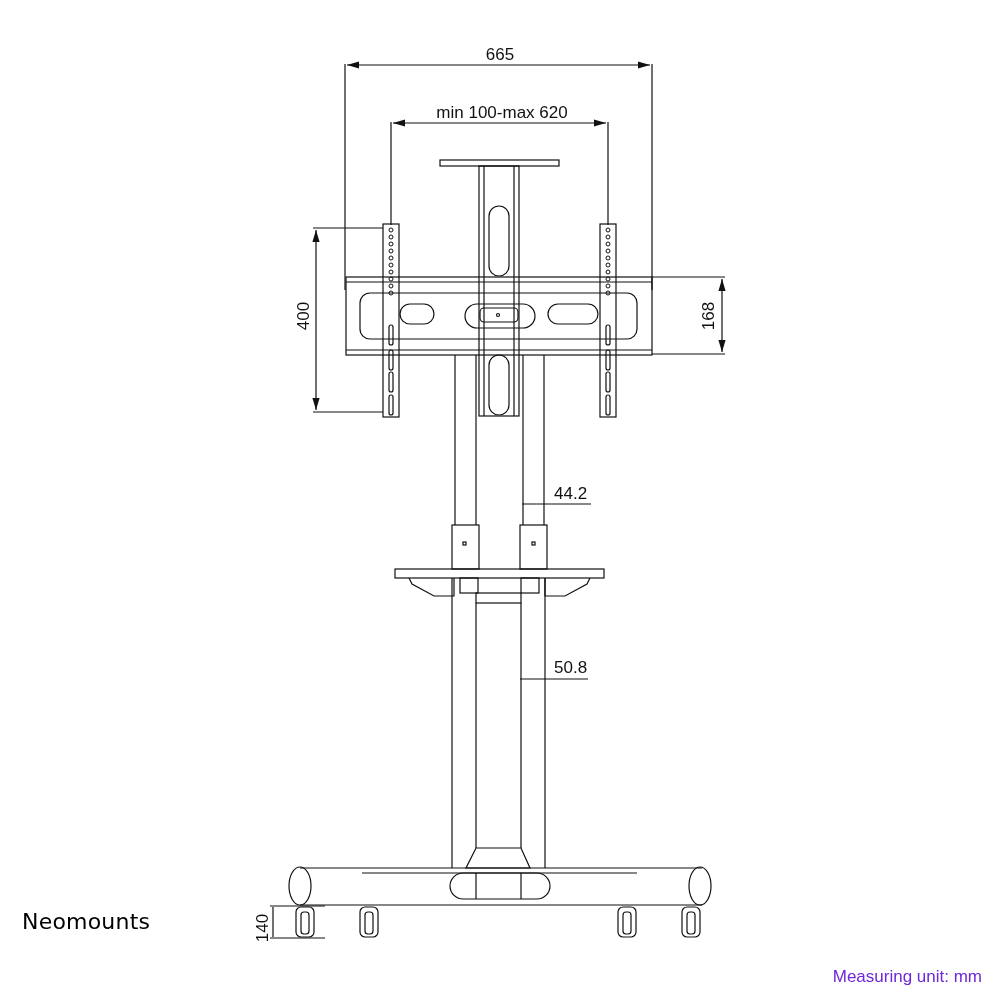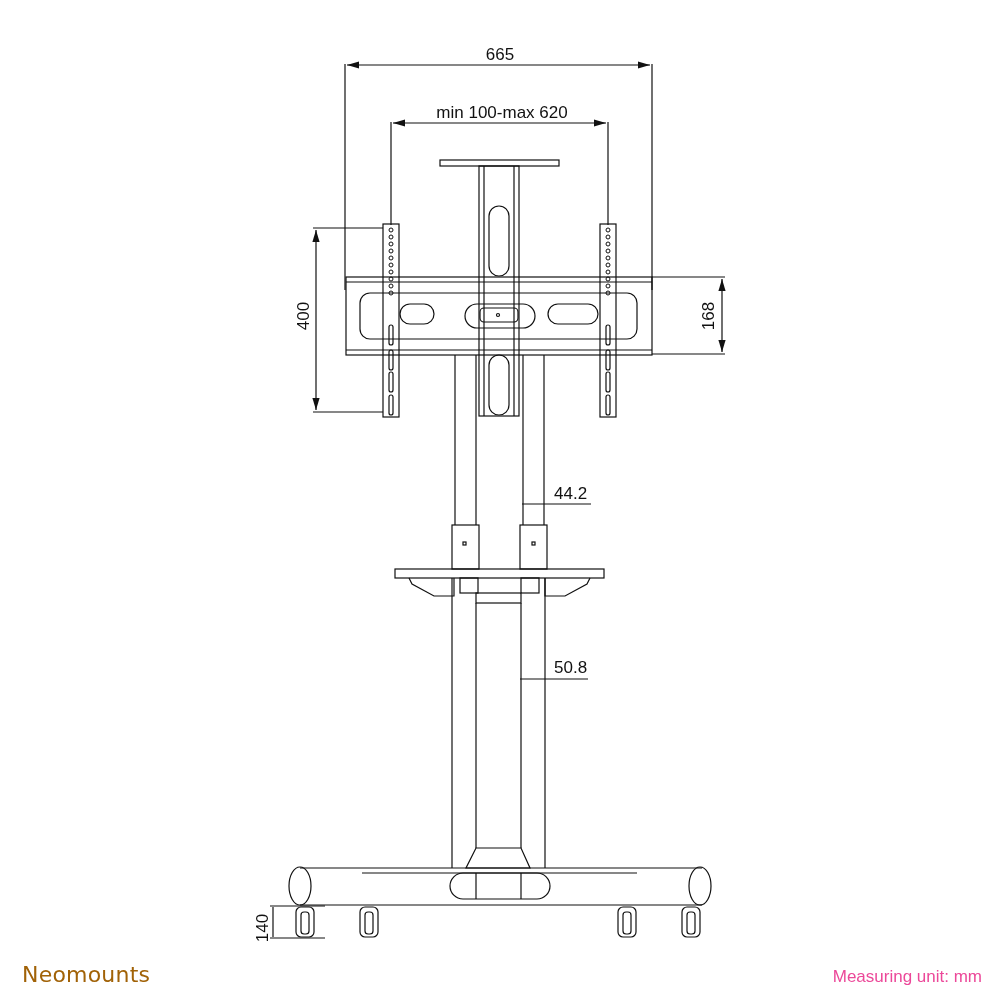--- a/index.html
+++ b/index.html
@@ -1,20 +1,20 @@
 <!DOCTYPE html>
 <html><head>
 <meta charset="utf-8">
 <style>
   html, body { margin:0; padding:0; background:#ffffff; }
   body { width:1004px; height:1004px; position:relative; overflow:hidden; font-family:"Liberation Sans", sans-serif; }
   svg { position:absolute; left:0; top:0; }
   .dim { font-family:"Liberation Sans", sans-serif; font-size:17px; fill:#111; }
-  .brand { position:absolute; left:22px; top:962px; font-family:"DejaVu Sans", sans-serif; font-size:22px; color:#a16207; letter-spacing:0.2px; }
-  .unit { position:absolute; right:22px; top:967px; font-family:"Liberation Sans", sans-serif; font-size:17px; color:#ec4899; }
+  .brand { position:absolute; left:22px; top:909px; font-family:"DejaVu Sans", sans-serif; font-size:22px; color:#000000; letter-spacing:0.2px; }
+  .unit { position:absolute; right:22px; top:967px; font-family:"Liberation Sans", sans-serif; font-size:17px; color:#6d28d9; }
 </style>
 </head>
 <body>
 
 <svg width="1004" height="1004" viewBox="0 0 1004 1004" fill="none" stroke="#111" stroke-width="1.2">
   <defs>
     <marker id="arr" viewBox="0 0 10 6" refX="10" refY="3" markerWidth="12" markerHeight="6" orient="auto-start-reverse">
       <path d="M0,0 L10,3 L0,6 z" fill="#111" stroke="none"></path>
     </marker>
   </defs>

